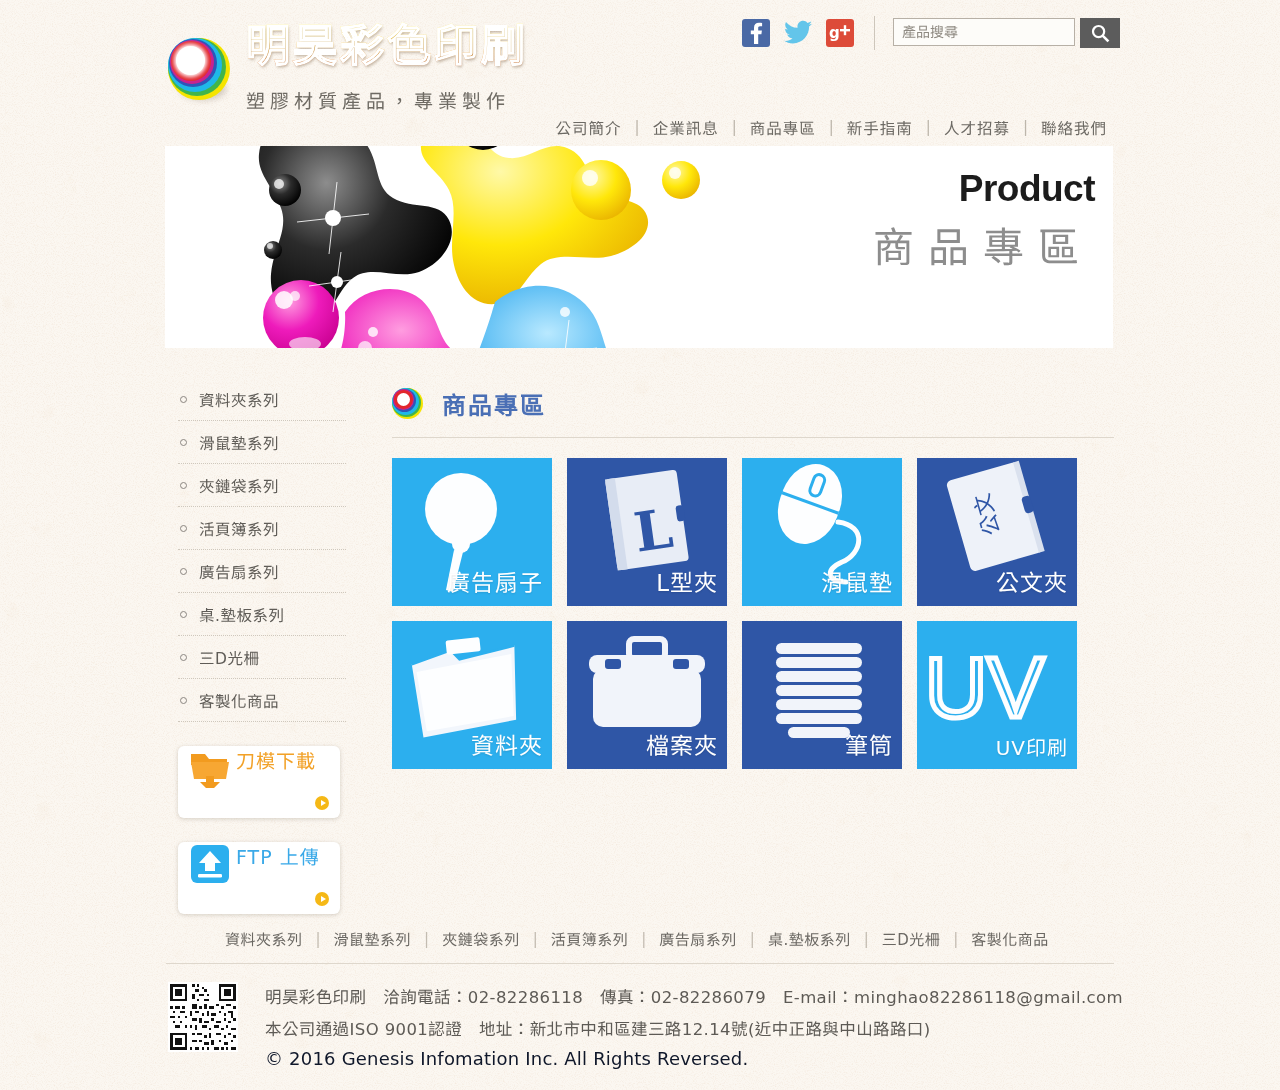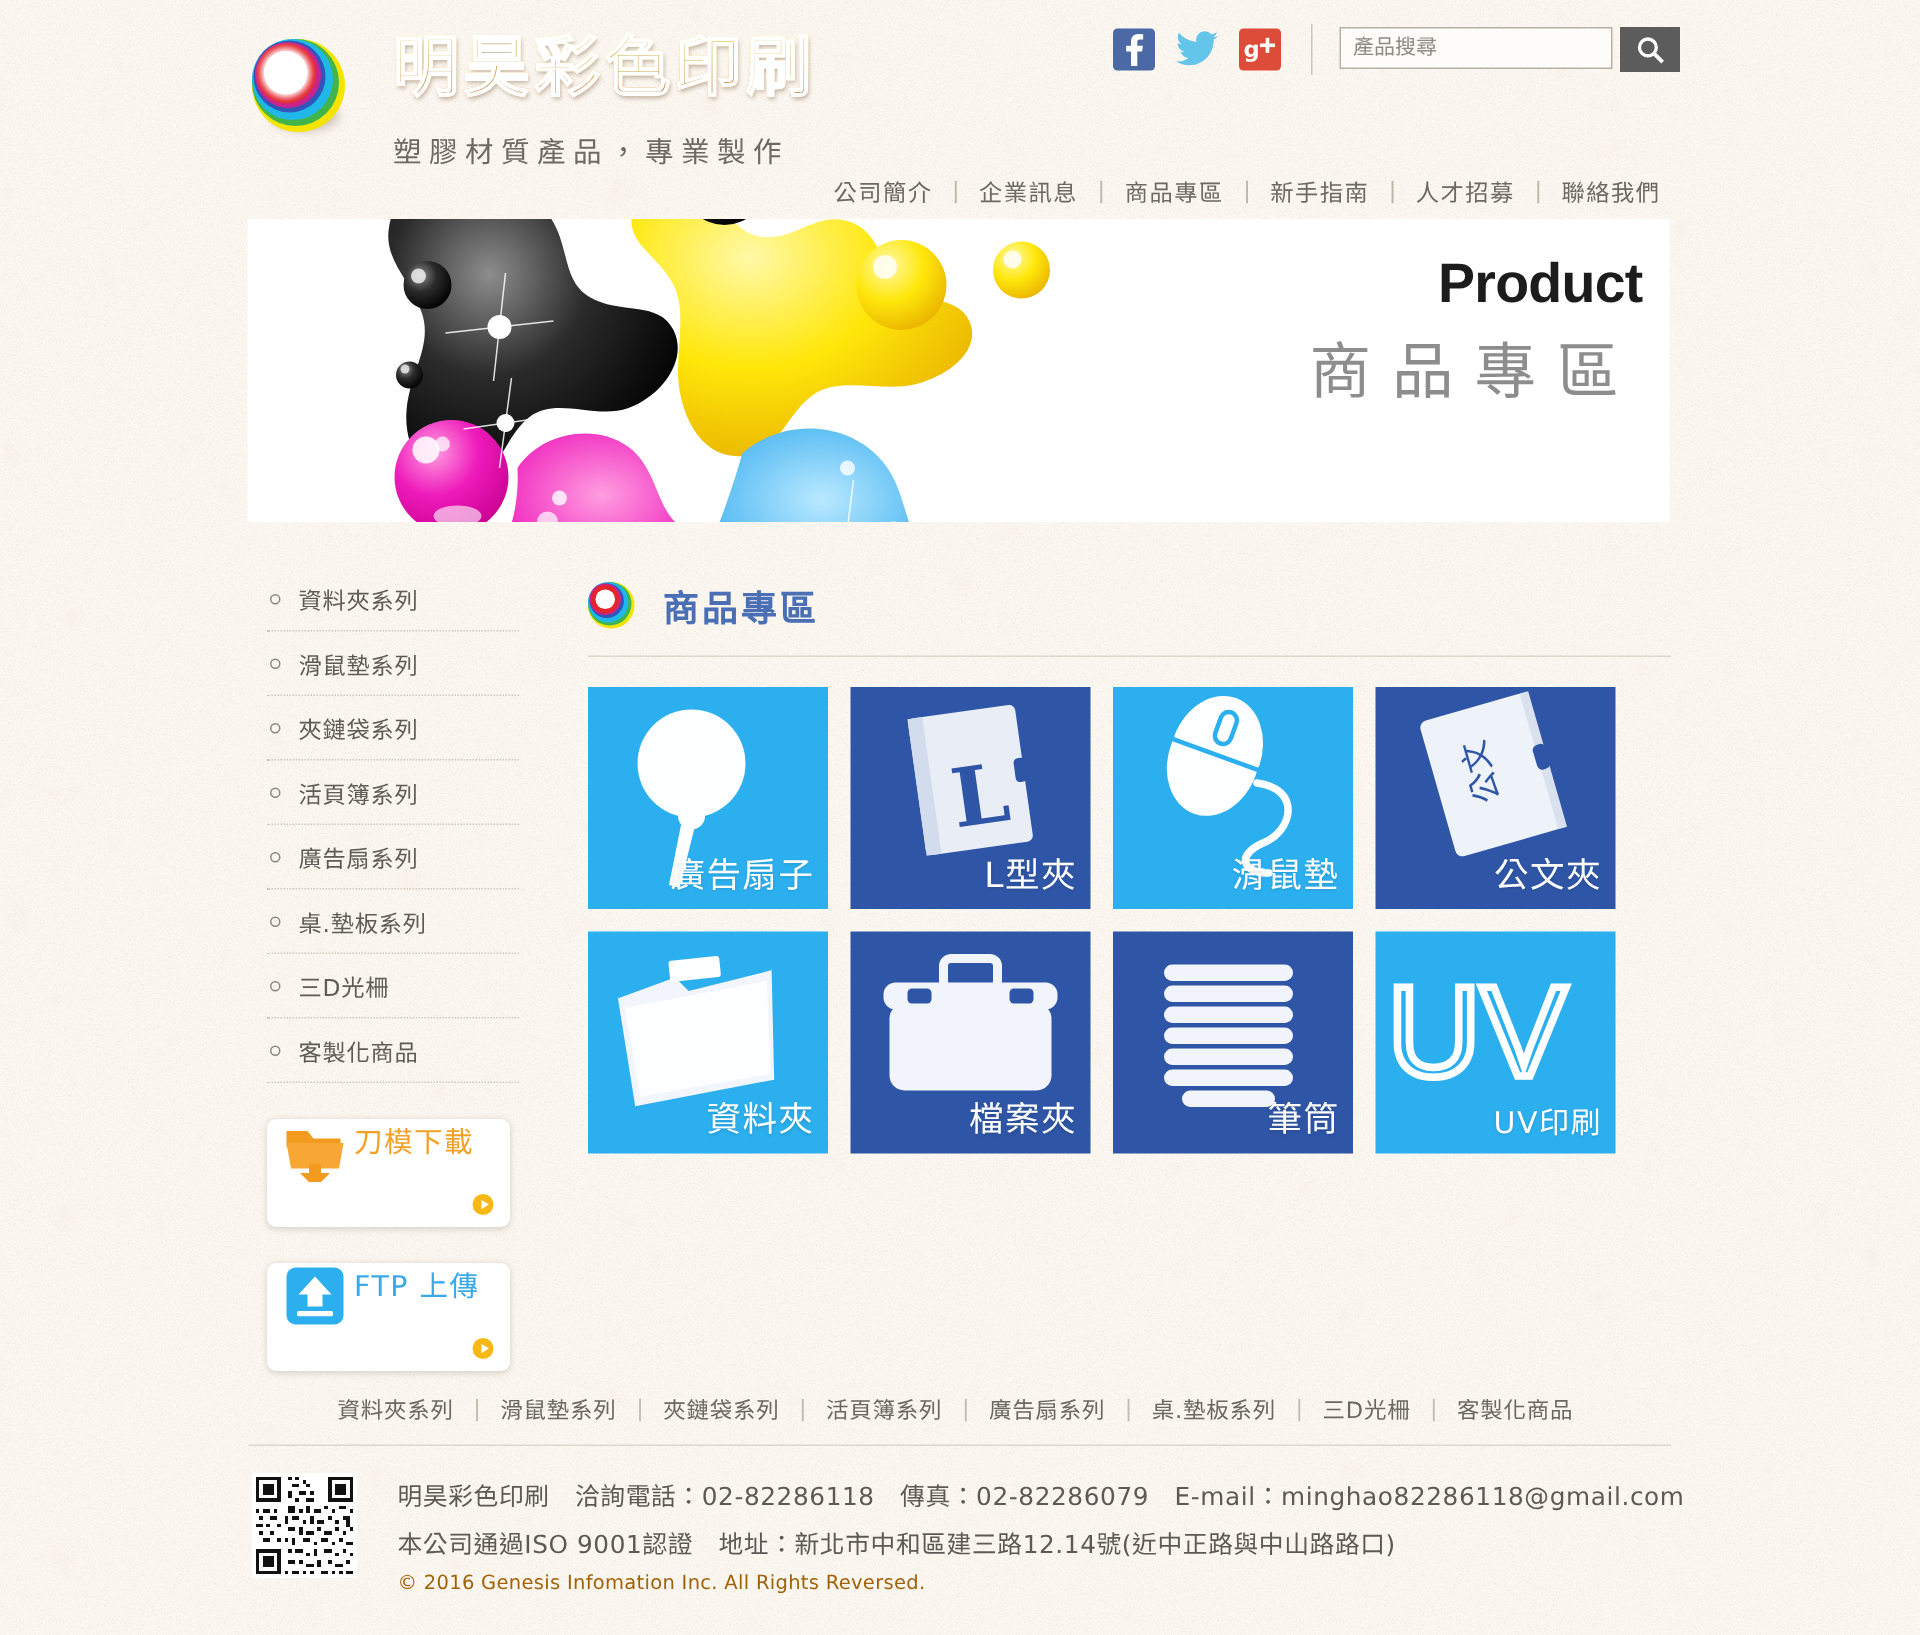--- a/index.html
+++ b/index.html
@@ -38,22 +38,21 @@
   .header {
     position: relative;
     height: 146px;
   }
 
   .logo-wrap {
     position: absolute;
     left: 168px;
     top: 22px;
     display: flex;
-    align-items: flex-start;
-    gap: 16px;
+    align-items: center;
   }
 
   .logo-mark {
     width: 62px;
     height: 62px;
     position: relative;
     flex: 0 0 auto;
     margin-top: 4px;
   }
   .logo-mark .ring {
@@ -385,22 +384,22 @@
   }
   .finfo-line {
     font-size: 16.5px;
     color: #5d5a55;
     letter-spacing: .4px;
     margin-bottom: 8px;
     font-family: "DejaVu Sans", sans-serif;
   }
   .copyright {
     margin-top: 2px;
-    font-size: 13px;
-    color: #a16207;
+    font-size: 18px;
+    color: #0f172a;
     letter-spacing: .2px;
     font-family: "DejaVu Sans", sans-serif;
   }
 </style>
 </head>
 <body>
 
 <svg id="paper-texture" width="1280" height="1090" viewBox="0 0 1280 1090" aria-hidden="true">
   <defs>
     <filter id="fibres">

